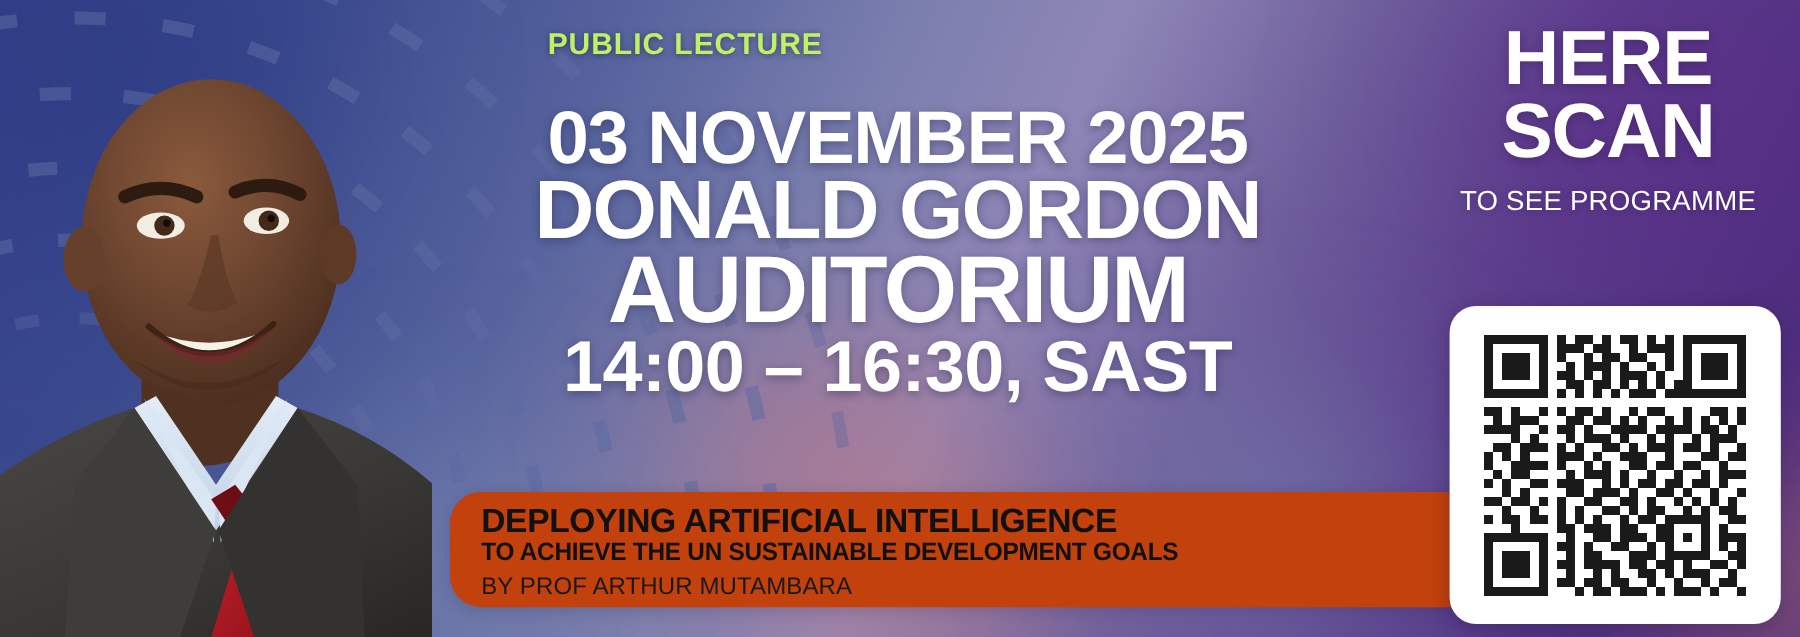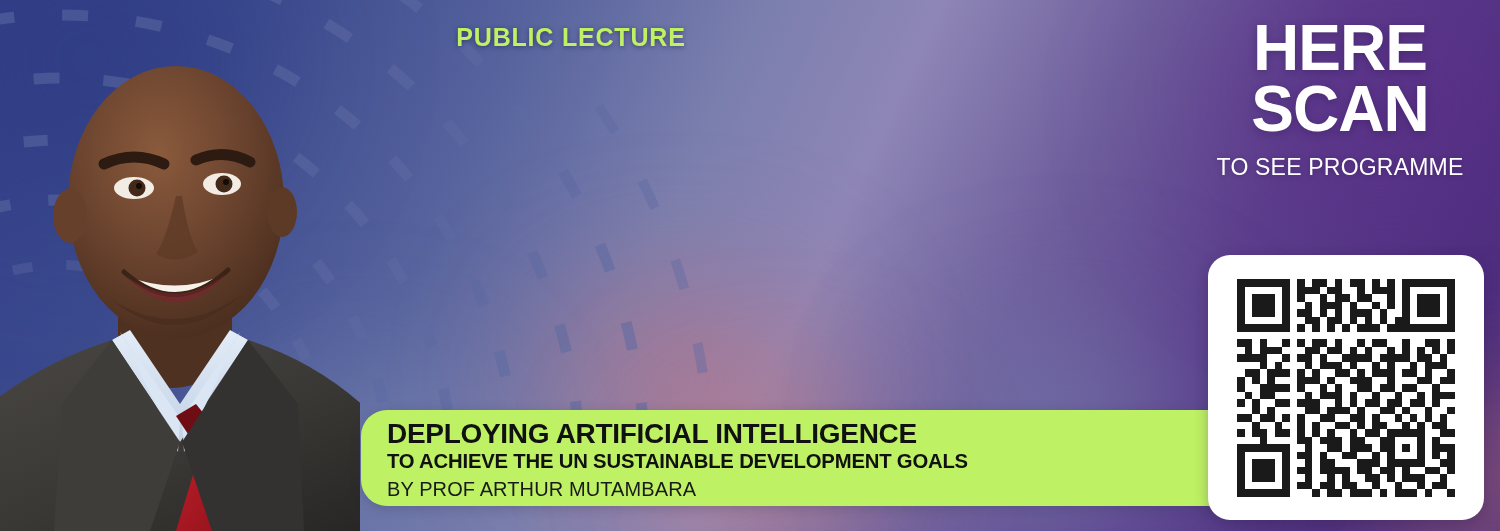--- a/index.html
+++ b/index.html
@@ -110,23 +110,23 @@
     transform-origin:center top;
   }
   .hl-date{ font-size:62px; letter-spacing:-1px; }
   .hl-venue1{ font-size:69px; letter-spacing:-1.5px; margin-top:-4px; }
   .hl-venue2{ font-size:79px; letter-spacing:-2px; margin-top:-6px; }
   .hl-time{ font-size:60px; letter-spacing:-0.5px; margin-top:-3px; }
 
   
   .caption{
     position:absolute;
-    left:361px; top:410px;
+    left:375px; top:410px;
     width:876px; height:96px;
-    background:#bef264;
+    background:#c2410c;
     border-radius:26px;
     box-shadow:0 3px 12px rgba(40,40,70,0.22);
     padding:9px 0 0 26px;
   }
   .cap1{
     color:#111111;
     font-size:28px;
     font-weight:bold;
     line-height:1.08;
     letter-spacing:-0.3px;
@@ -281,20 +281,26 @@
         <path d="M124 272 Q176 318 228 270" stroke="#3b2416" stroke-width="5" fill="none" stroke-linecap="round"></path>
         <path d="M126 276 Q176 312 226 274 Q178 330 126 276" fill="#7d2230" opacity="0.55"></path>
 
         <path d="M112 300 Q176 352 240 296 Q176 340 112 300" fill="#3d2518" opacity="0.35"></path>
       </g>
     </svg>
   </div>
 
   <div class="kicker">PUBLIC LECTURE</div>
 
+  <div class="headline">
+    <span class="hl hl-date" style="transform: scaleX(1);">03 NOVEMBER 2025</span>
+    <span class="hl hl-venue1" style="transform: scaleX(1);">DONALD GORDON</span>
+    <span class="hl hl-venue2" style="transform: scaleX(1);">AUDITORIUM</span>
+    <span class="hl hl-time" style="transform: scaleX(1);">14:00 – 16:30, SAST</span>
+  </div>
 
   <div class="caption">
     <div class="cap1">DEPLOYING ARTIFICIAL INTELLIGENCE</div>
     <div class="cap2" style="display: inline-block; transform-origin: left center; transform: scaleX(0.9657);">TO ACHIEVE THE UN SUSTAINABLE DEVELOPMENT GOALS</div>
     <div class="cap3">BY PROF ARTHUR MUTAMBARA</div>
   </div>
 
   <div class="scan-wrap">
     <div class="scan-line">HERE</div>
     <div class="scan-line">SCAN</div>

